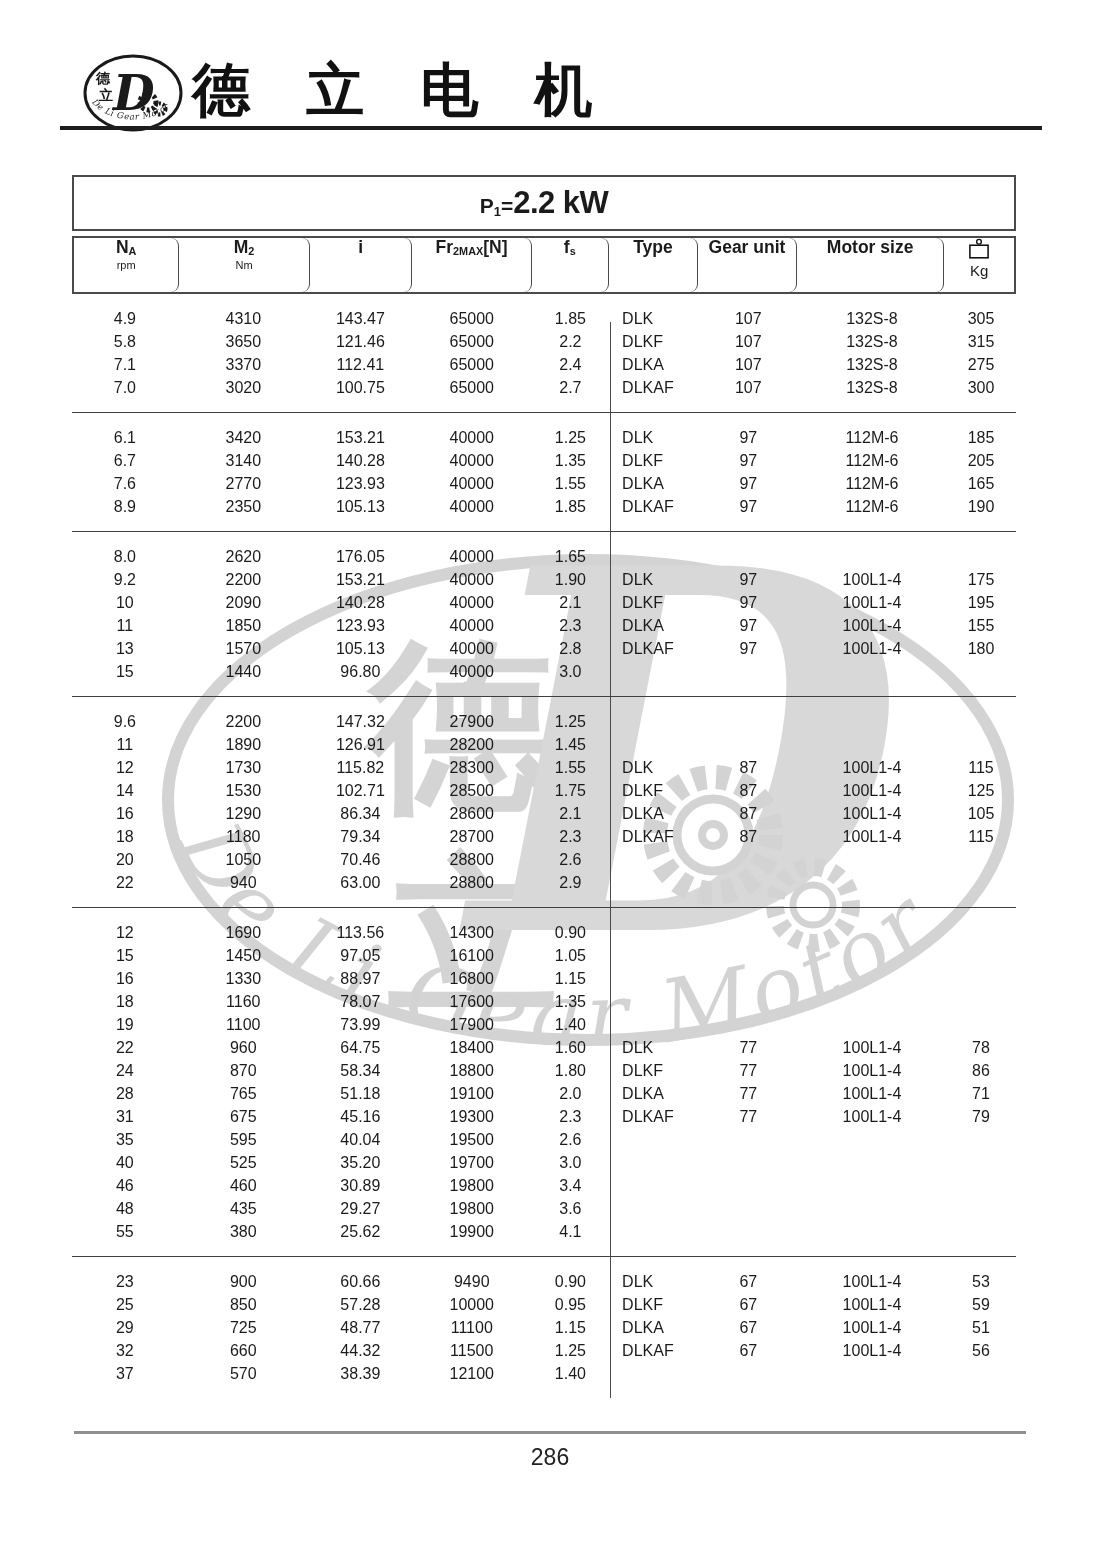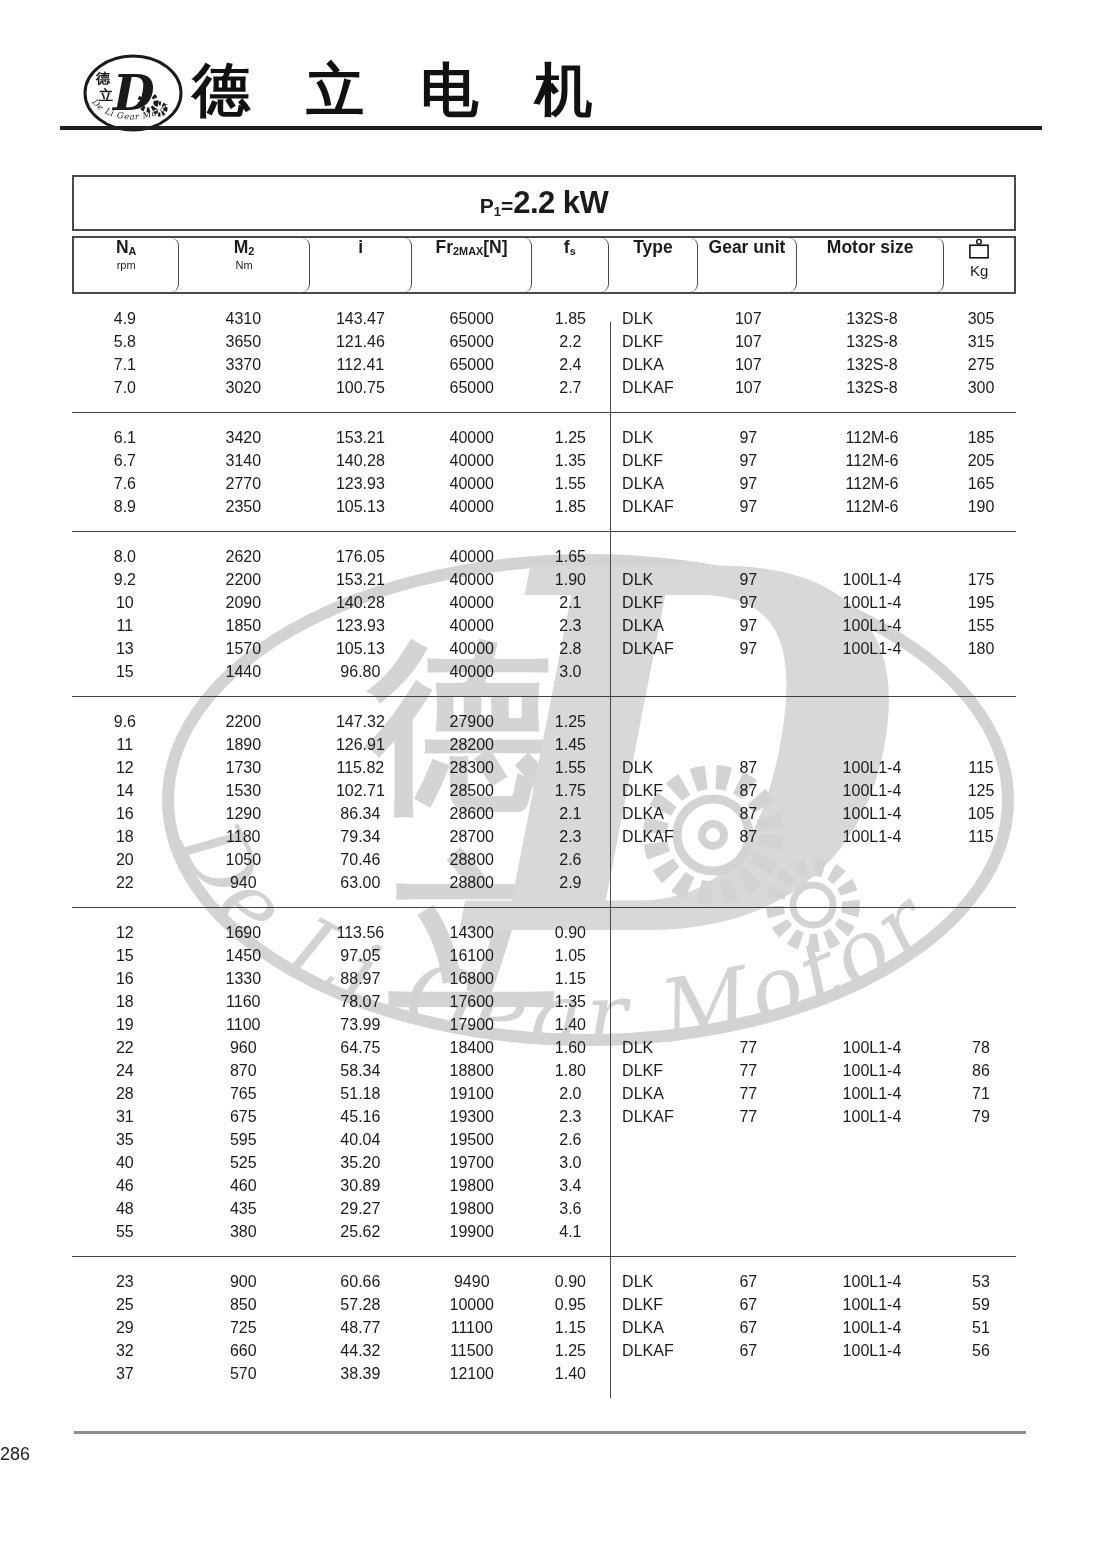--- a/index.html
+++ b/index.html
@@ -53,21 +53,21 @@
   .vline{position:absolute;left:56.95%;top:28px;bottom:0;width:1.6px;background:#4a4a4a;}
   .group{position:relative;padding:13px 0;}
   .group:first-child{padding-top:26px;}
   .group:not(:last-child){border-bottom:1.6px solid #3f3f3f;}
   .trow{height:23px;align-items:center;}
   .c{font-size:16px;text-align:center;white-space:nowrap;}
   .rc0{text-align:left;padding-left:13px;}
 
   
   .bottom-rule{position:absolute;left:74px;right:74px;top:1431px;height:3px;background:#8f8f8f;}
-  .page-num{position:absolute;left:0;width:100%;top:1444px;text-align:left;font-size:18px;color:#222;}
+  .page-num{position:absolute;left:0;width:100%;top:1444px;text-align:center;font-size:23px;color:#222;}
 </style>
 </head>
 <body>
 
 <div class="page">
 
   <svg class="watermark" viewBox="0 0 945 745" aria-hidden="true">
     <ellipse cx="500" cy="370" rx="420" ry="240" fill="none" stroke="#cccccc" stroke-width="12"></ellipse>
     <text x="280" y="360" font-size="185" fill="#cdcdcd" font-family="DejaVu Serif, Liberation Serif, serif" font-weight="bold">德</text>
     <text x="300" y="565" font-size="170" fill="#cdcdcd" font-family="DejaVu Serif, Liberation Serif, serif" font-weight="bold">立</text>

